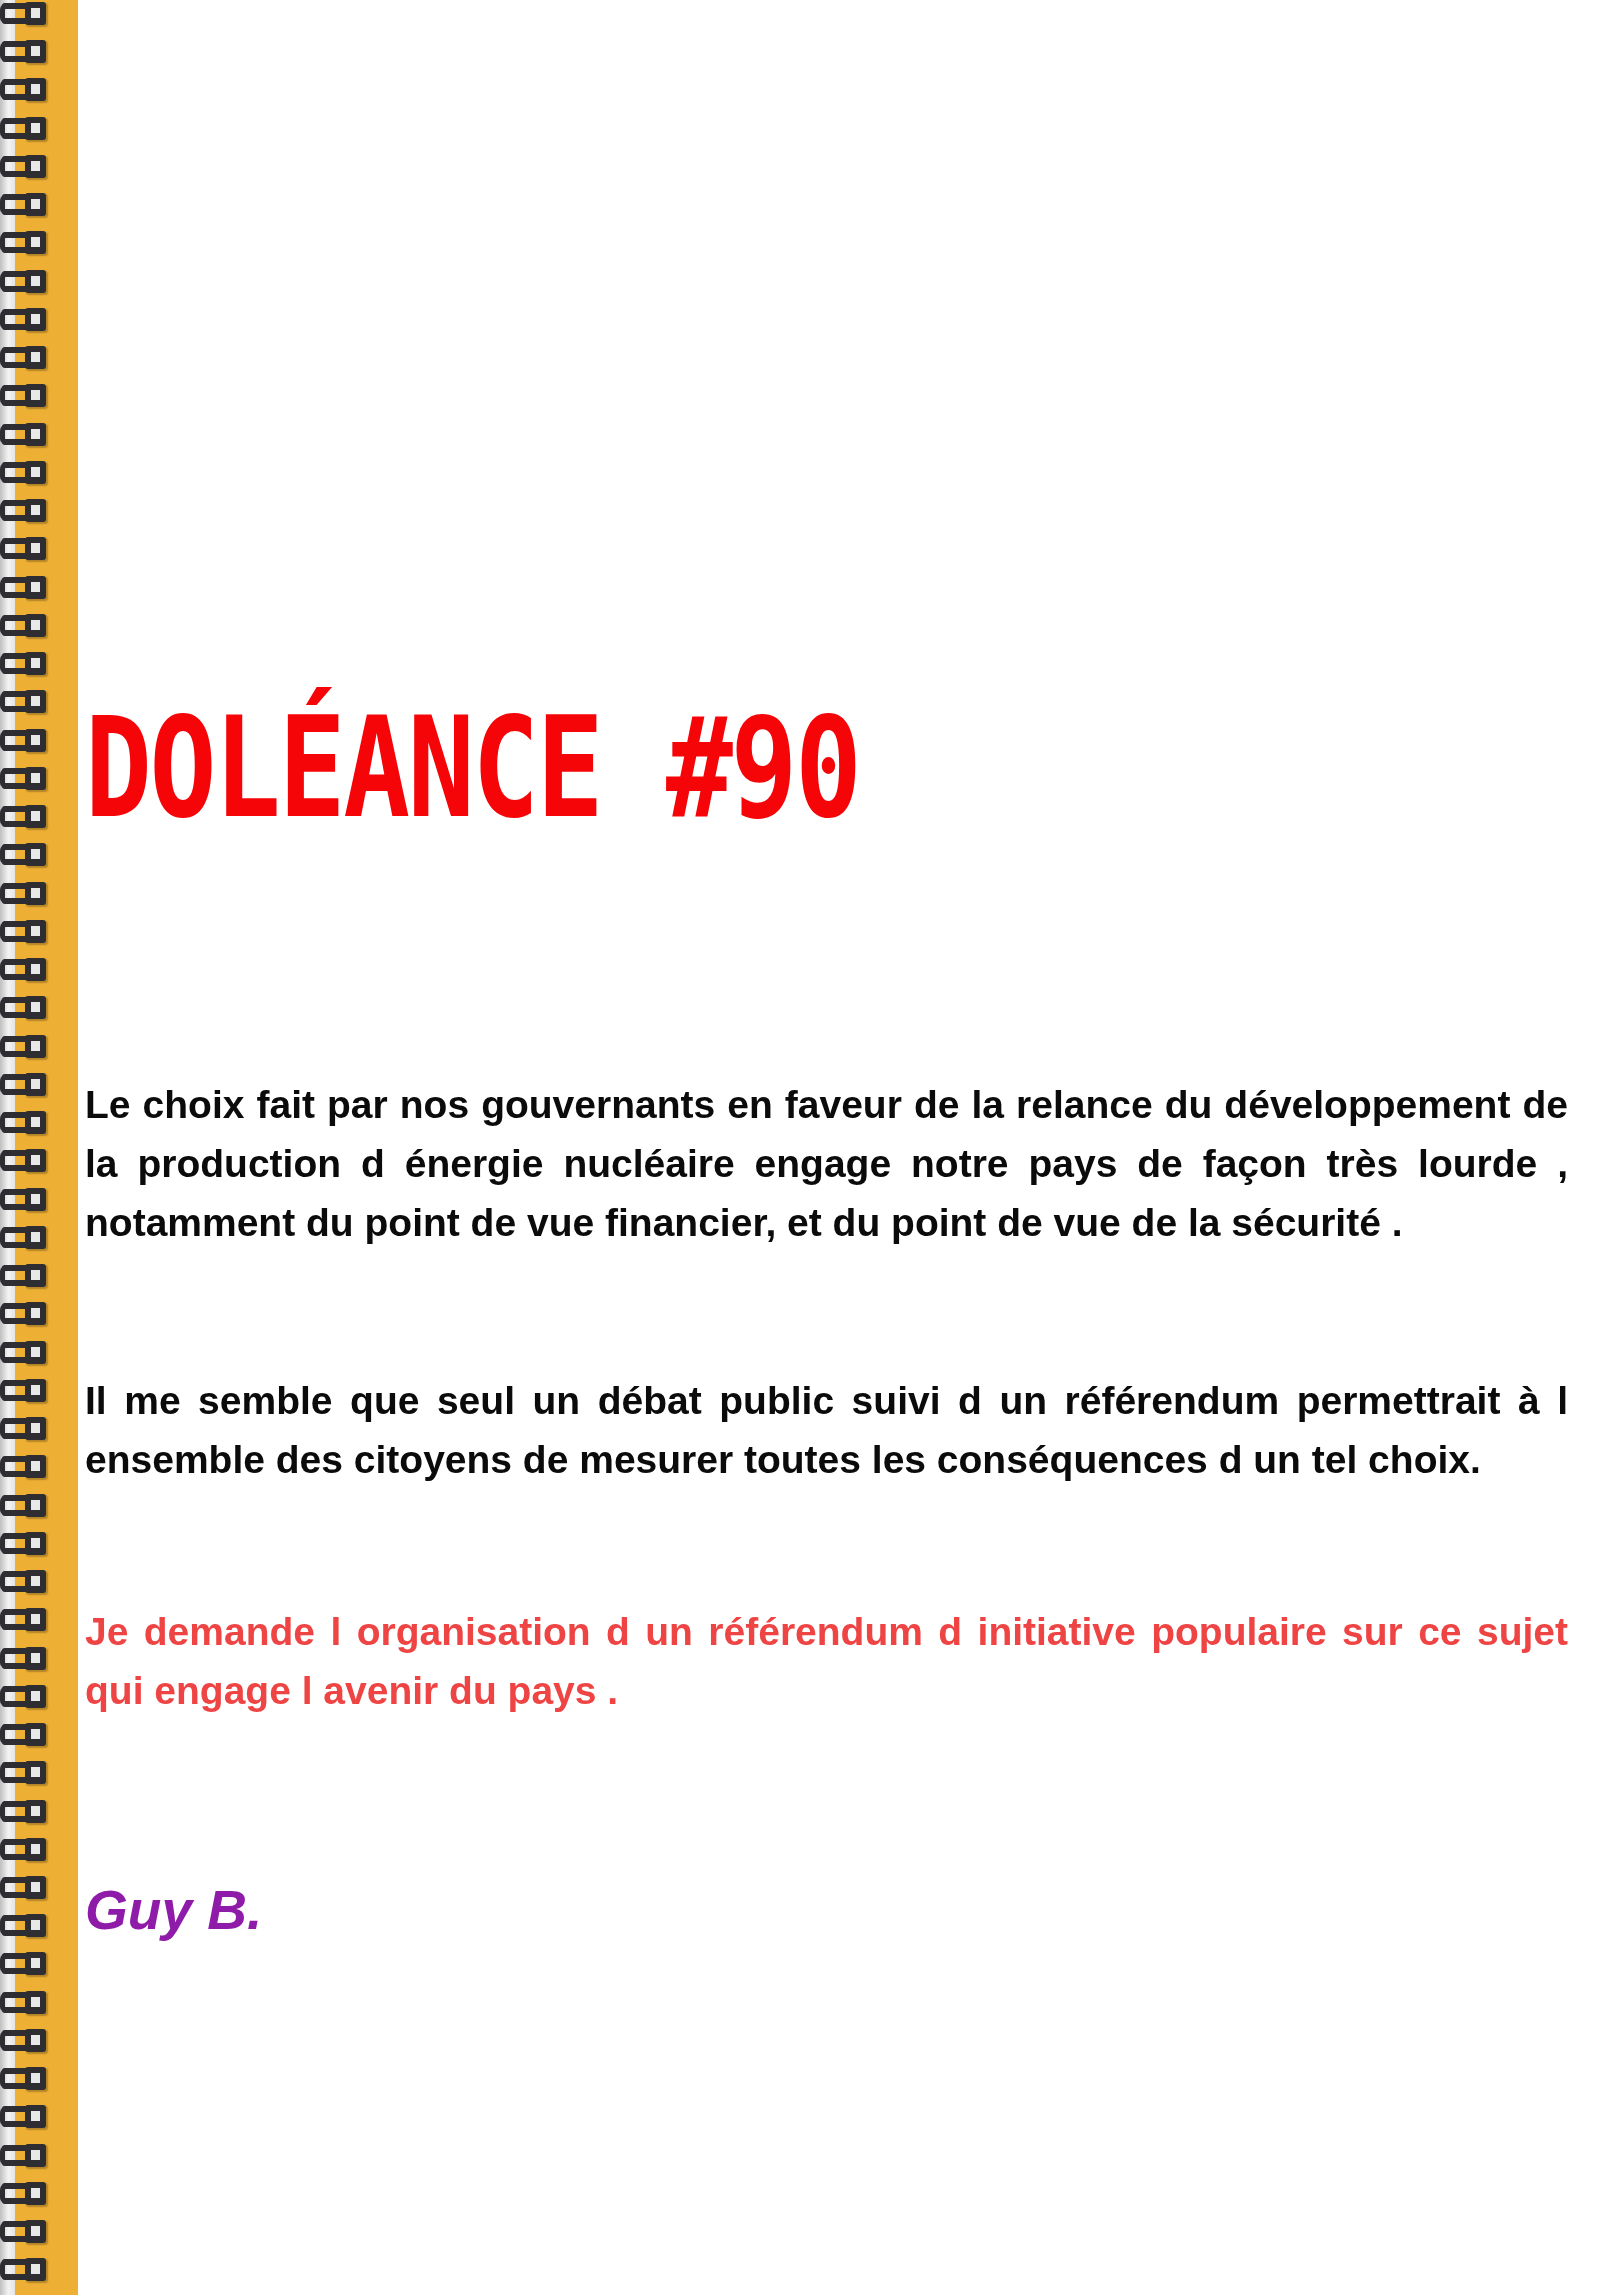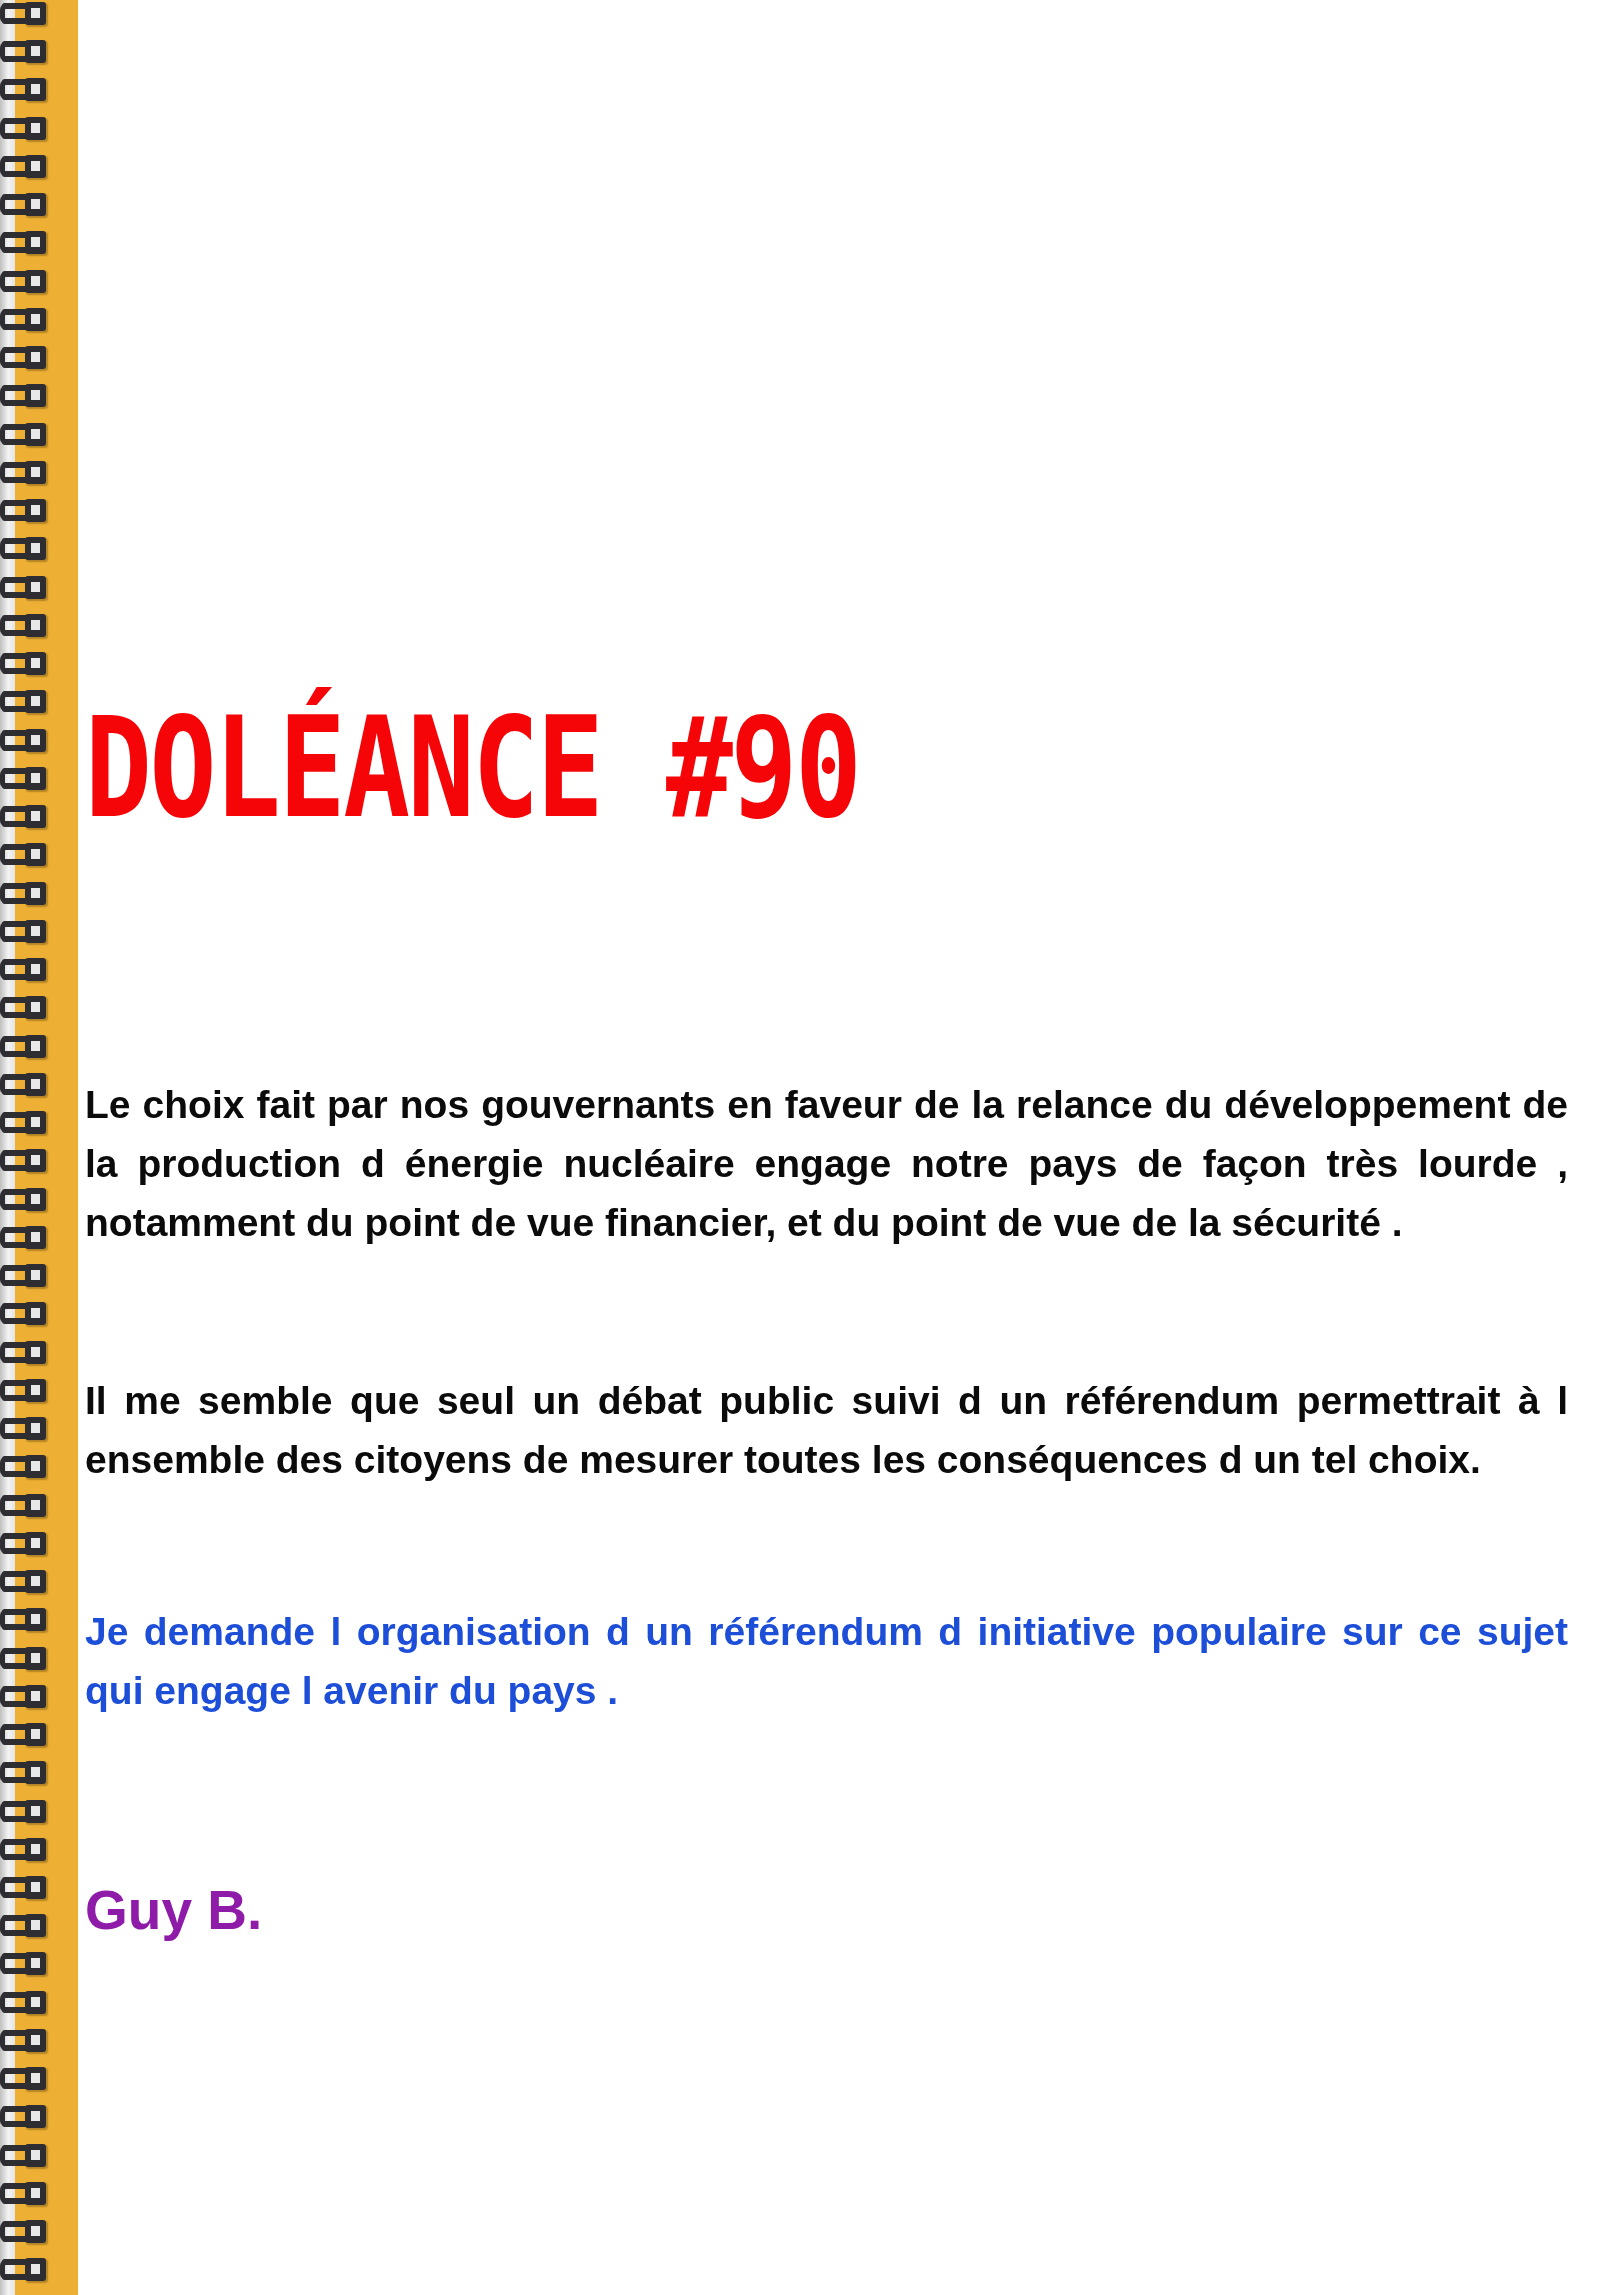--- a/index.html
+++ b/index.html
@@ -106,29 +106,30 @@
     width:1483px;
     margin:0;
     font-size:39px;
     line-height:59px;
     font-weight:bold;
     color:#0b0b0b;
     text-align:justify;
   }
   .para-1 { top:1075px; }
   .para-2 { top:1371px; }
-  .para-demand { top:1602px; color:#1d4ed8; }
+  .para-demand { top:1602px; color:#ef4444; }
 
   .signature {
     position:absolute; left:81px; top:1877px;
     margin:0;
     font-size:55px;
     line-height:66px;
     font-weight:bold;
     color:#8e1ca9;
+    font-style:italic;
   }
 </style>
 </head>
 <body>
 
 <div class="page">
 
 
   <div class="strip-yellow"></div>
   <div class="strip-white"></div>

